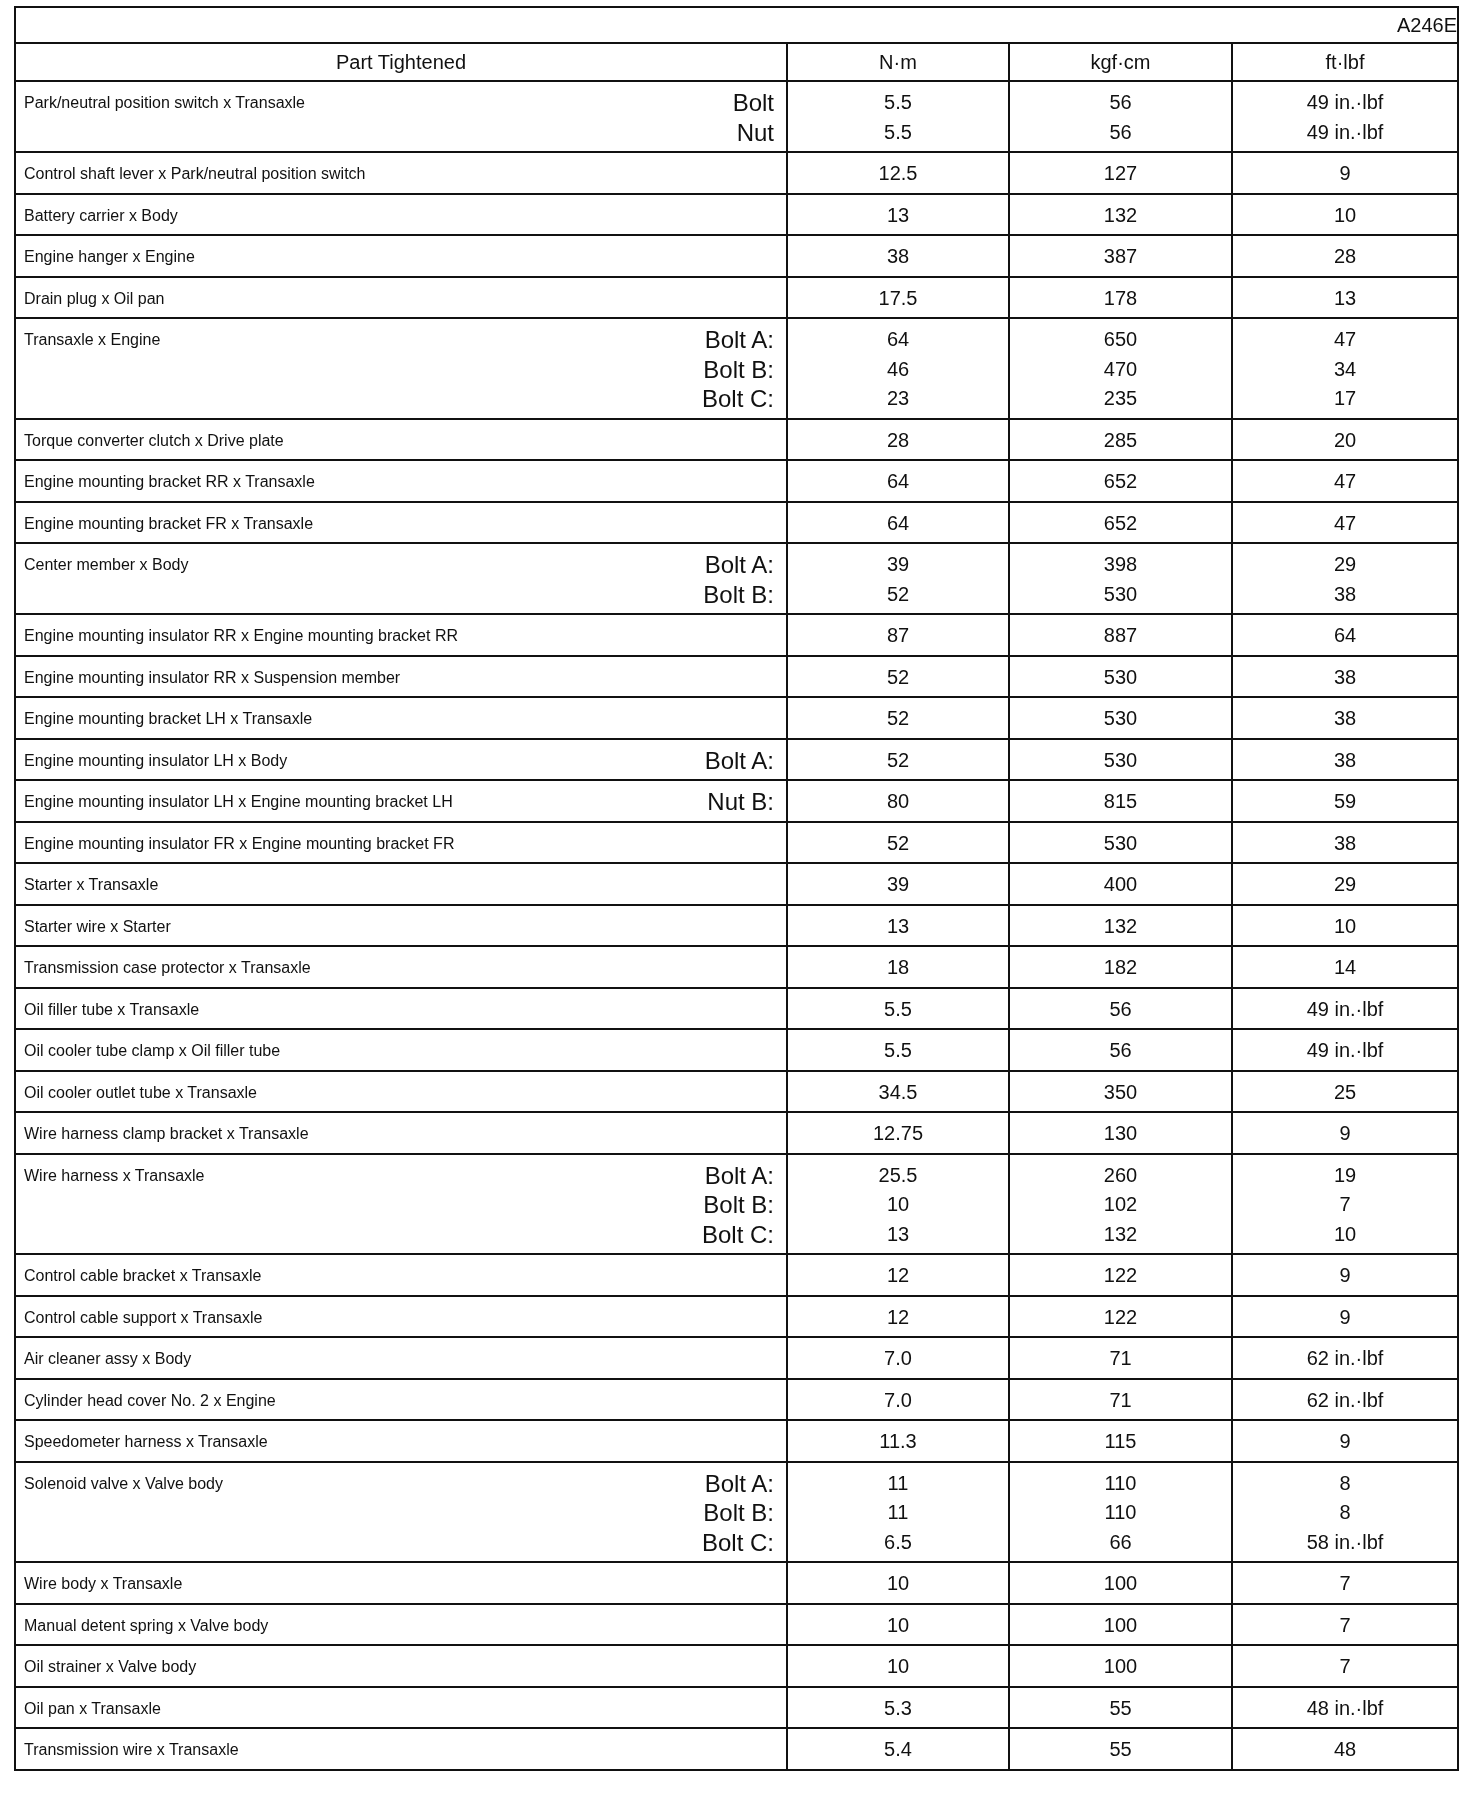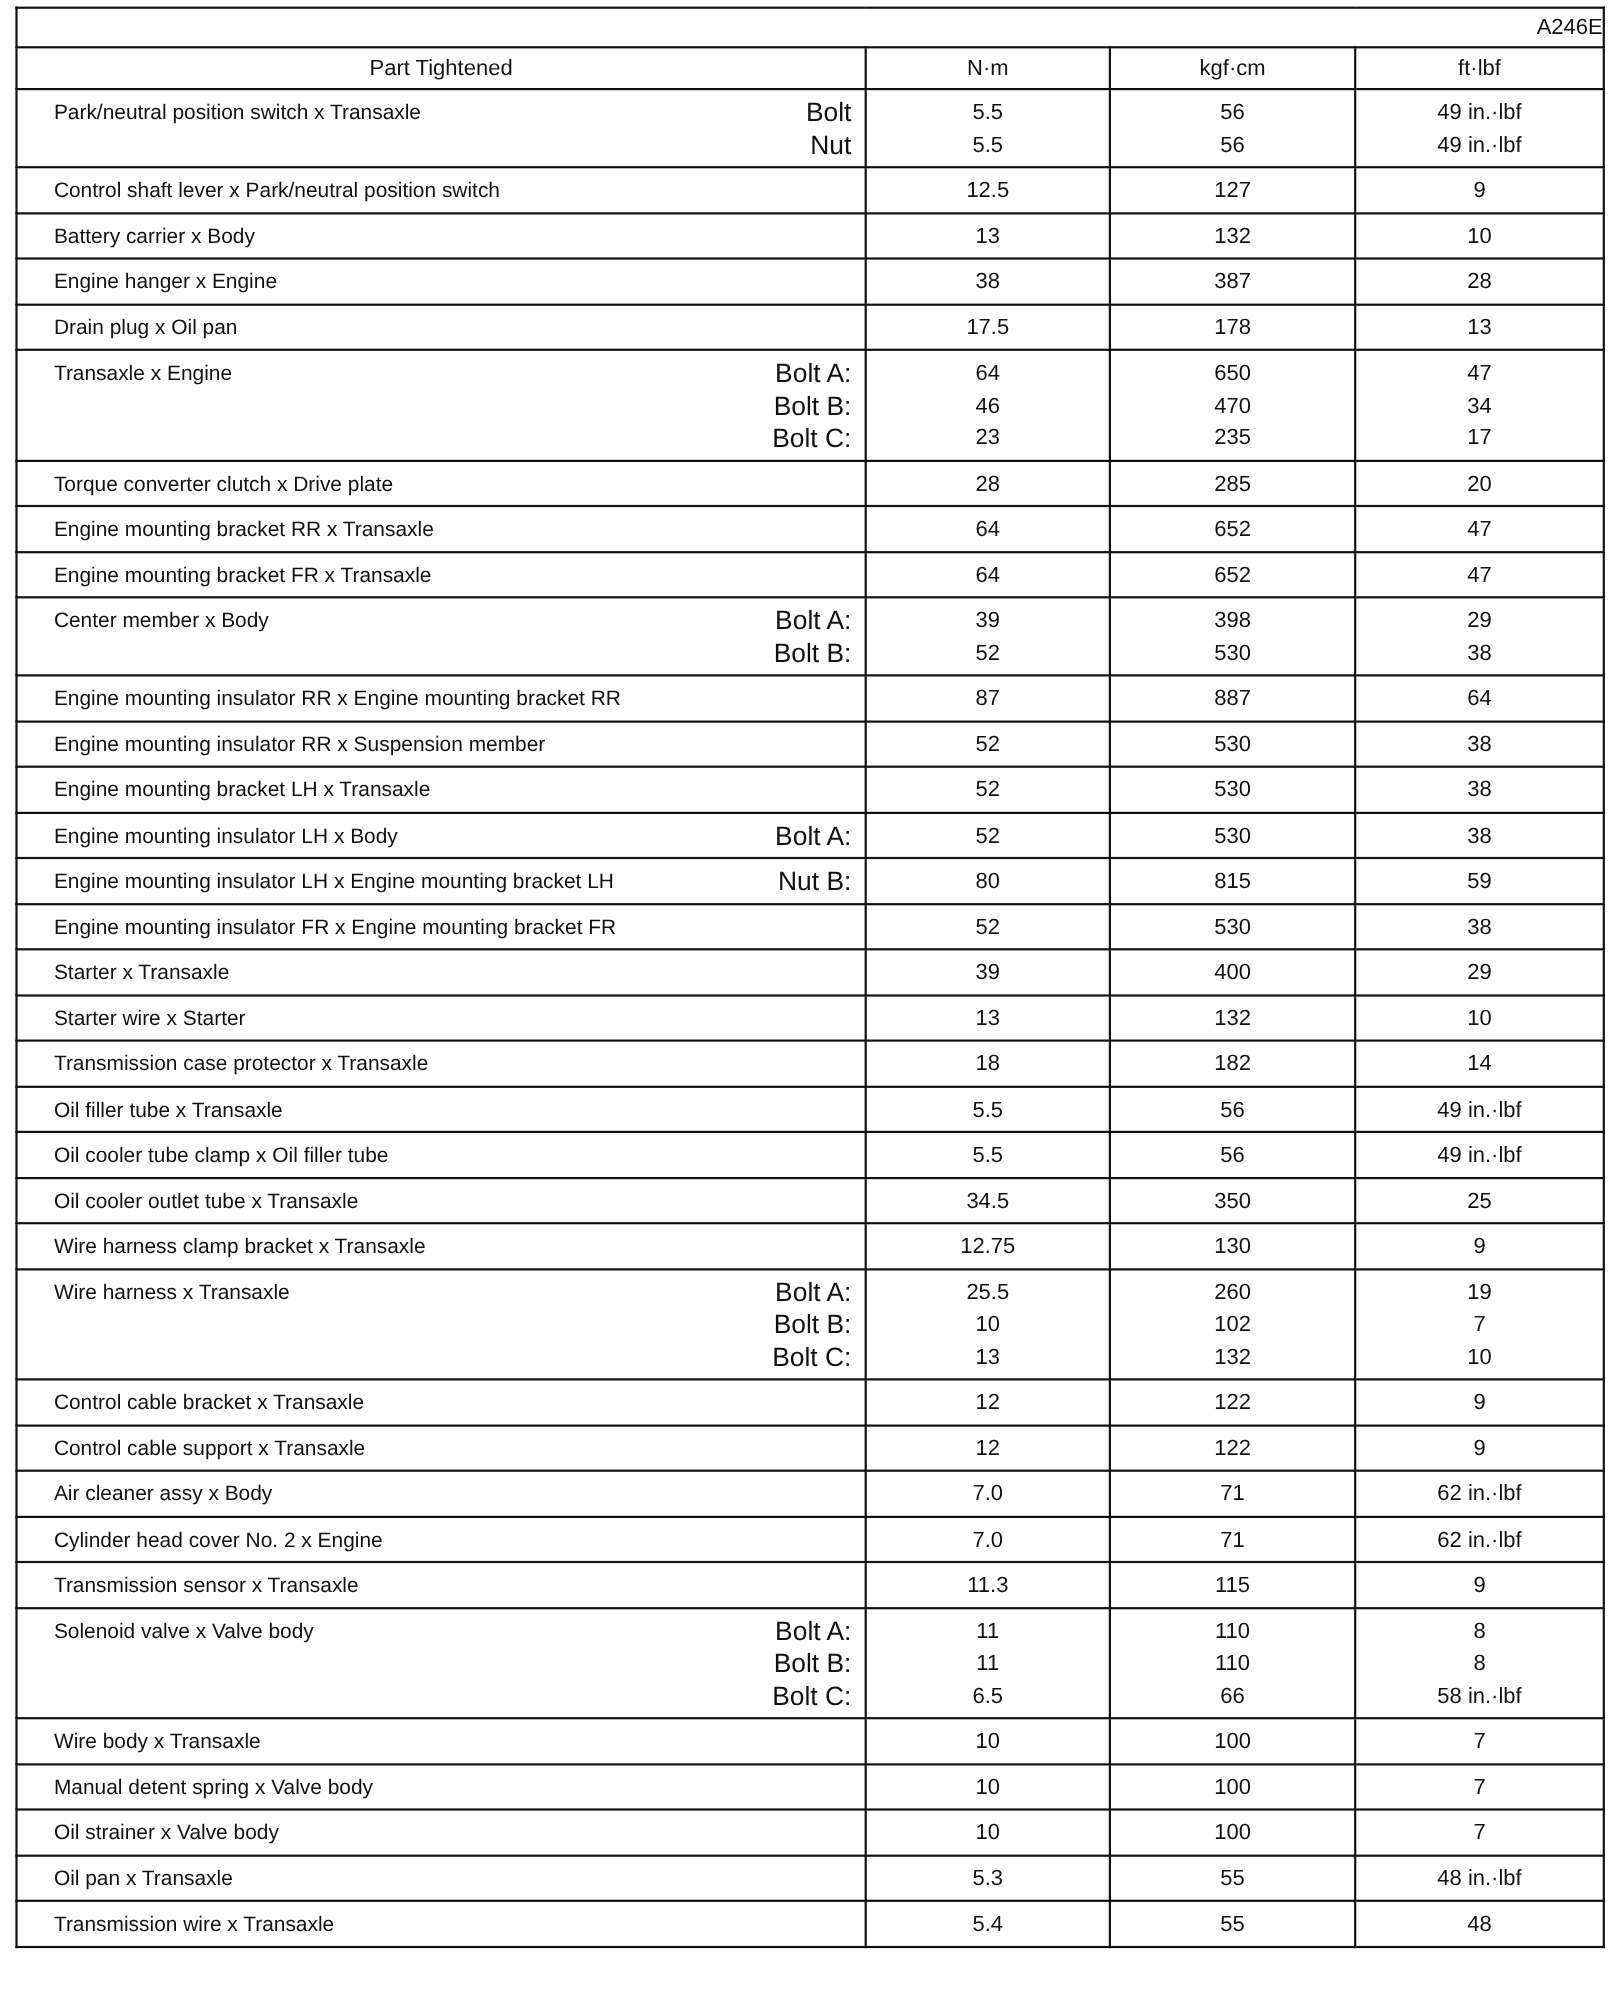--- a/index.html
+++ b/index.html
@@ -8,21 +8,21 @@
   .sheet { position: absolute; left: 14px; top: 6px; width: 1443px; }
   table { border-collapse: collapse; width: 1443px; table-layout: fixed; }
   td, th { border: 2.5px solid #111; padding: 0; vertical-align: top; font-weight: normal; }
   .title-cell { height: 34px; font-size: 20px; padding-left: 8px; line-height: 34px; text-align: right; }
   .hdr th { height: 36px; font-size: 20px; line-height: 36px; text-align: center; margin-left: 15px; }
   .c-part { width: 772px; }
   .c-nm { width: 222px; }
   .c-kgf { width: 223px; }
   .c-ft { width: 226px; }
   .part-wrap { display: flex; justify-content: space-between; padding: 6px 12px 4px 8px; }
-  .part-name { font-size: 19px; line-height: 29.5px; margin-left: 25px; }
+  .part-name { font-size: 16px; line-height: 29.5px; }
   .subs { text-align: right; font-size: 24px; }
   .sub { line-height: 29.5px; }
   .vals { text-align: center; font-size: 20px; padding: 6px 0 4px 0; }
   .val { line-height: 29.5px; }
 </style>
 </head>
 <body>
 
 <div class="sheet">
   <table>
@@ -596,21 +596,21 @@
           <td class="vals">
             <div class="val">71</div>
           </td>
           <td class="vals">
             <div class="val">62 in.·lbf</div>
           </td>
         </tr>
         <tr>
           <td>
             <div class="part-wrap">
-              <div class="part-name">Transmission sensor x Transaxle</div>
+              <div class="part-name">Speedometer harness x Transaxle</div>
               <div class="subs">
                 <div class="sub">&nbsp;</div>
               </div>
             </div>
           </td>
           <td class="vals">
             <div class="val">11.3</div>
           </td>
           <td class="vals">
             <div class="val">115</div>

